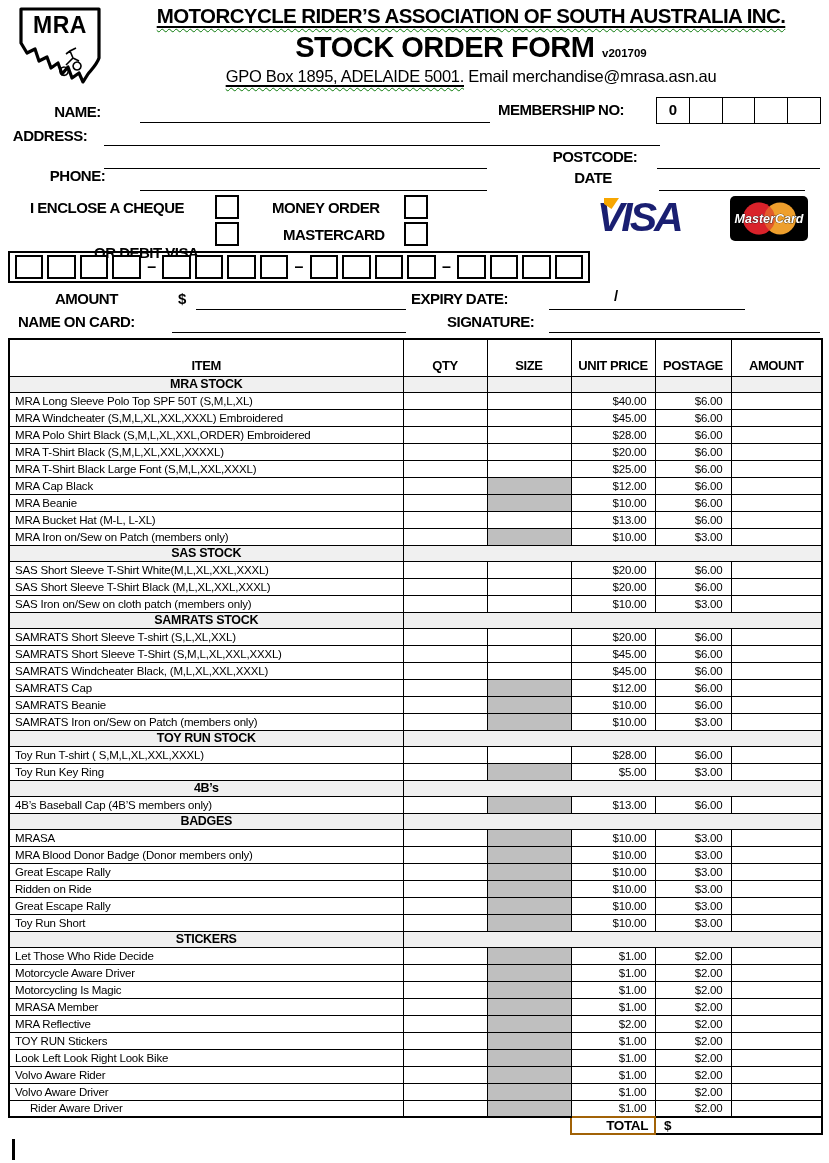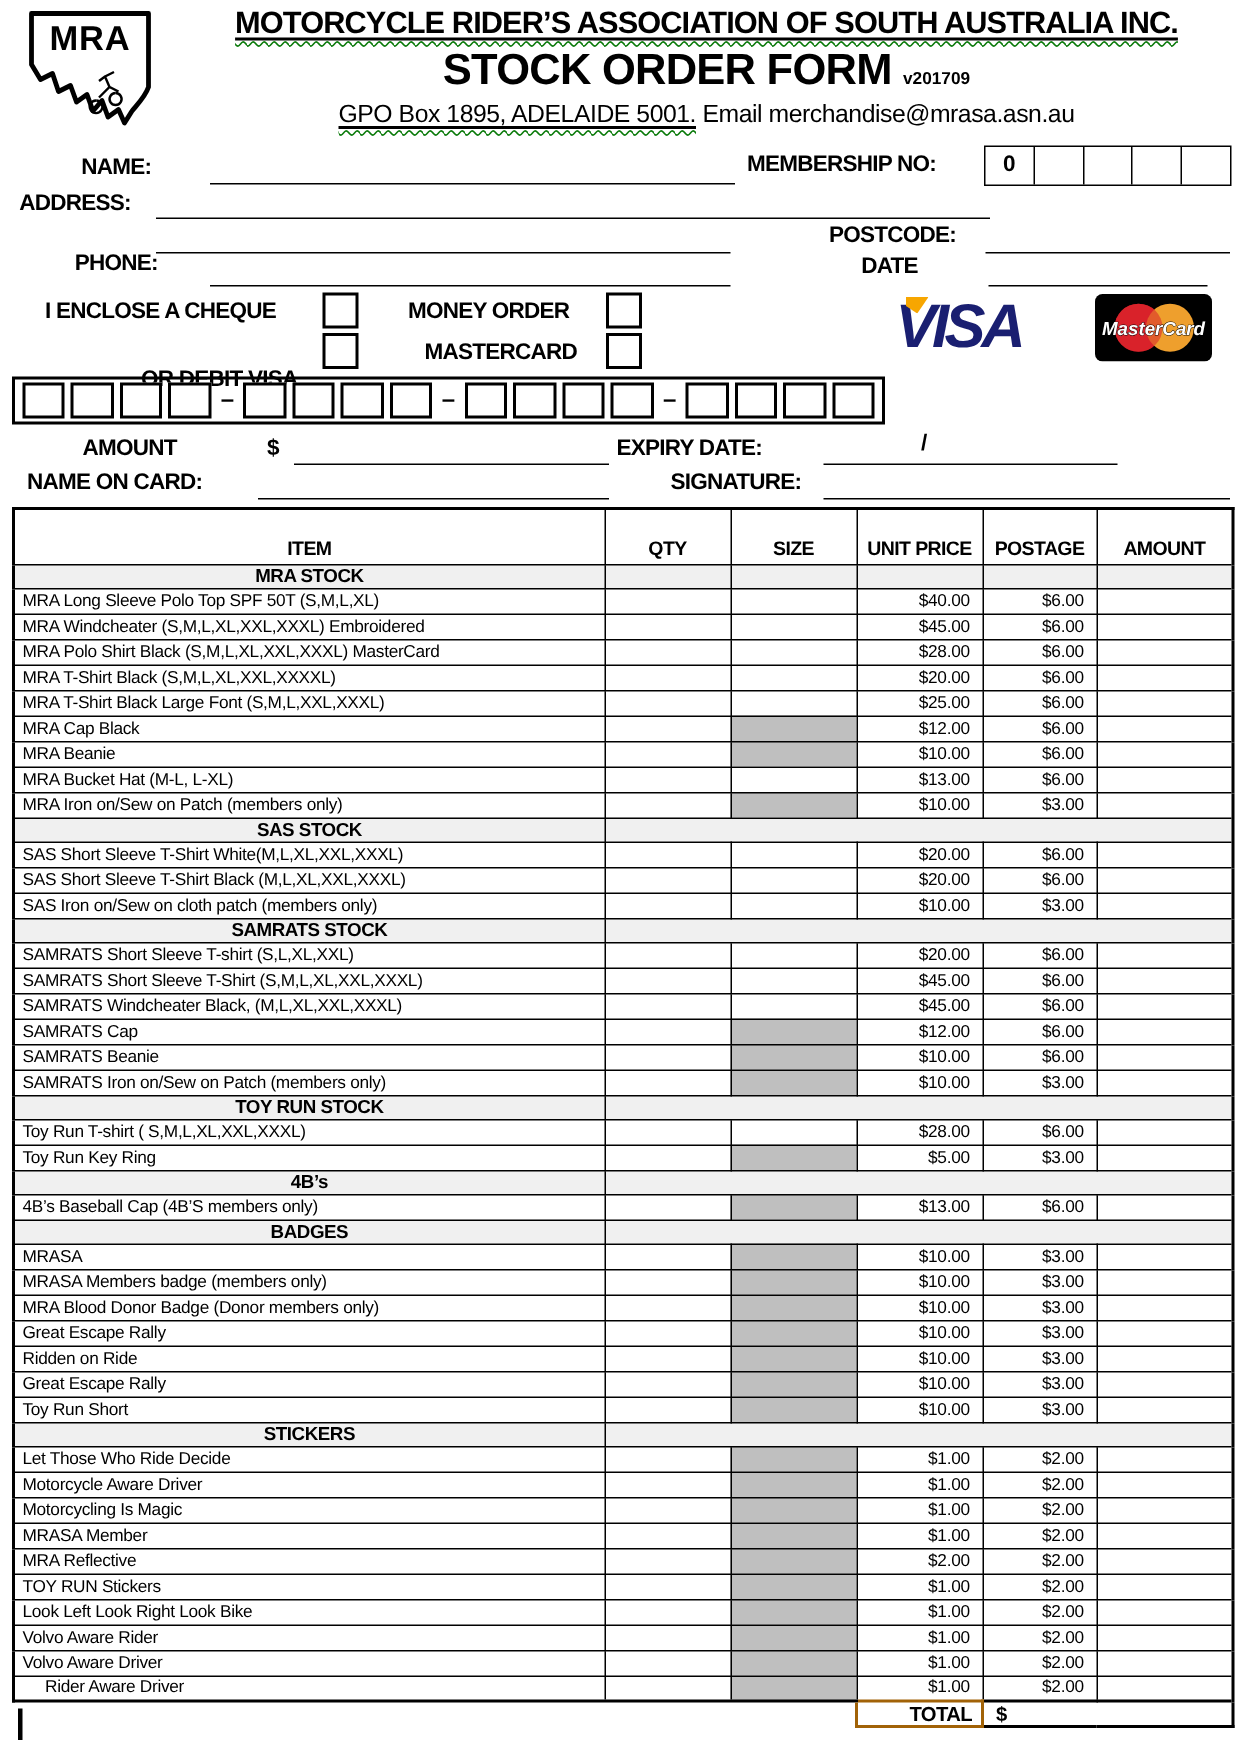--- a/index.html
+++ b/index.html
@@ -197,21 +197,21 @@
         </tr>
         <tr>
           <td class="item-name">MRA Windcheater (S,M,L,XL,XXL,XXXL) Embroidered</td>
           <td></td>
           <td></td>
           <td class="price">$45.00</td>
           <td class="price">$6.00</td>
           <td></td>
         </tr>
         <tr>
-          <td class="item-name">MRA Polo Shirt Black (S,M,L,XL,XXL,XXXL) MasterCard</td>
+          <td class="item-name">MRA Polo Shirt Black (S,M,L,XL,XXL,ORDER) Embroidered</td>
           <td></td>
           <td></td>
           <td class="price">$28.00</td>
           <td class="price">$6.00</td>
           <td></td>
         </tr>
         <tr>
           <td class="item-name">MRA T-Shirt Black (S,M,L,XL,XXL,XXXXL)</td>
           <td></td>
           <td></td>
@@ -370,28 +370,20 @@
           <td class="price">$13.00</td>
           <td class="price">$6.00</td>
           <td></td>
         </tr>
         <tr class="section-row">
           <td class="section-name">BADGES</td>
           <td colspan="5"></td>
         </tr>
         <tr>
           <td class="item-name">MRASA</td>
-          <td></td>
-          <td class="size-disabled"></td>
-          <td class="price">$10.00</td>
-          <td class="price">$3.00</td>
-          <td></td>
-        </tr>
-        <tr>
-          <td class="item-name">MRASA Members badge (members only)</td>
           <td></td>
           <td class="size-disabled"></td>
           <td class="price">$10.00</td>
           <td class="price">$3.00</td>
           <td></td>
         </tr>
         <tr>
           <td class="item-name">MRA Blood Donor Badge (Donor members only)</td>
           <td></td>
           <td class="size-disabled"></td>

